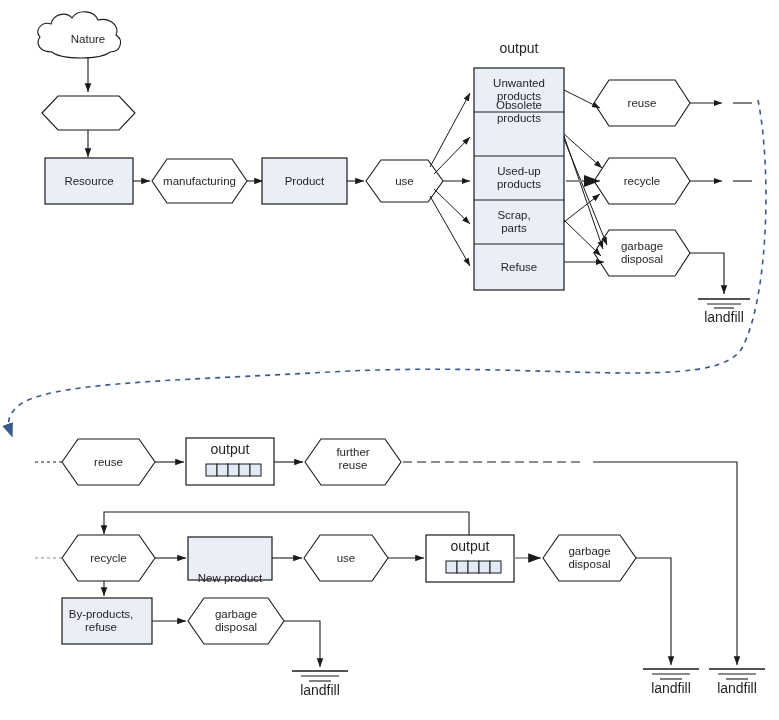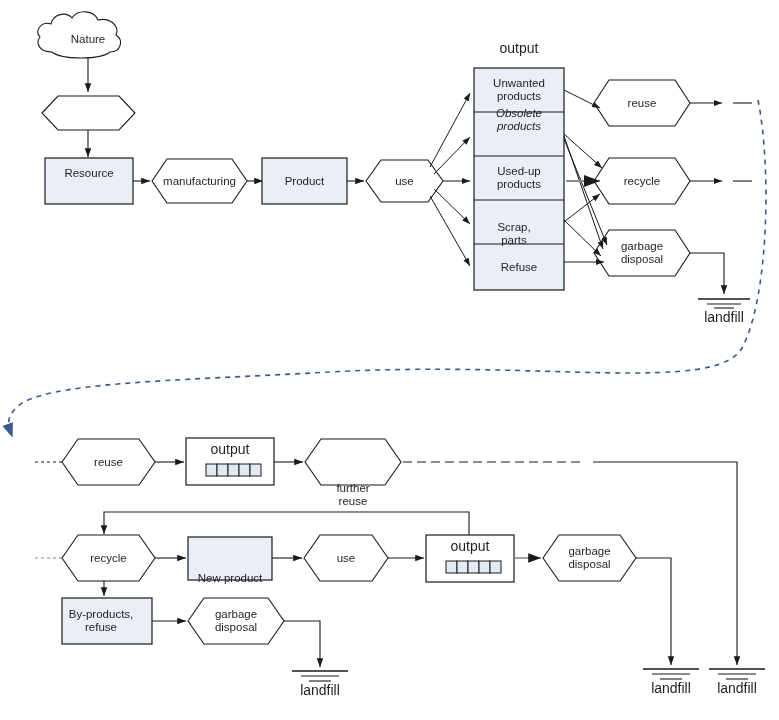--- a/index.html
+++ b/index.html
@@ -218,46 +218,46 @@
     <line x1="660" y1="679" x2="682" y2="679" stroke="#1a1a1a" stroke-width="1.1"></line>
   </g>
   <g>
     <line x1="709" y1="669" x2="765" y2="669" stroke="#1a1a1a" stroke-width="1.4"></line>
     <line x1="718" y1="674" x2="756" y2="674" stroke="#1a1a1a" stroke-width="1.2"></line>
     <line x1="726" y1="679" x2="748" y2="679" stroke="#1a1a1a" stroke-width="1.1"></line>
   </g>
 </svg>
 
 <div class="nodeLabel" style="left:48px;top:22px;width:80px;height:34px;">Nature</div>
-<div class="nodeLabel" style="left:45px;top:150px;width:88px;height:46px;border-radius:6px;">Resource</div>
+<div class="nodeLabel" style="left:45px;top:158px;width:88px;height:46px;border-radius:6px;">Resource</div>
 <div class="nodeLabel" style="left:262px;top:158px;width:85px;height:46px;">Product</div>
 <div class="nodeLabel" style="left:152px;top:159px;width:95px;height:44px;">manufacturing</div>
 <div class="nodeLabel" style="left:366px;top:160px;width:77px;height:42px;">use</div>
 
 <div class="capLabel" style="left:474px;top:42px;width:90px;">output</div>
 
 <div class="nodeLabel" style="left:474px;top:68px;width:90px;height:44px;">Unwanted
 products</div>
-<div class="nodeLabel" style="left:474px;top:104px;width:90px;height:32px;font-style:italic;">Obsolete
+<div class="nodeLabel" style="left:474px;top:96px;width:90px;height:32px;">Obsolete
 products</div>
 <div class="nodeLabel" style="left:474px;top:156px;width:90px;height:44px;">Used-up
 products</div>
-<div class="nodeLabel" style="left:474px;top:212px;width:80px;height:44px;">Scrap,
+<div class="nodeLabel" style="left:474px;top:200px;width:80px;height:44px;">Scrap,
 parts</div>
 <div class="nodeLabel" style="left:474px;top:244px;width:90px;height:46px;">Refuse</div>
 
 <div class="nodeLabel" style="left:594px;top:80px;width:96px;height:46px;">reuse</div>
 <div class="nodeLabel" style="left:594px;top:158px;width:96px;height:46px;">recycle</div>
 <div class="nodeLabel" style="left:594px;top:230px;width:96px;height:46px;">garbage
 disposal</div>
 <div class="capLabel" style="left:694px;top:311px;width:60px;">landfill</div>
 
 <div class="nodeLabel" style="left:62px;top:439px;width:93px;height:46px;">reuse</div>
 <div class="capLabel" style="left:186px;top:443px;width:88px;">output</div>
-<div class="nodeLabel" style="left:305px;top:439px;width:96px;height:40px;margin-top:36px;">further
+<div class="nodeLabel" style="left:305px;top:439px;width:96px;height:40px;">further
 reuse</div>
 
 <div class="nodeLabel" style="left:62px;top:535px;width:93px;height:46px;">recycle</div>
 <div class="nodeLabel" style="left:188px;top:537px;width:84px;height:43px;margin-top:20px;">New product</div>
 <div class="nodeLabel" style="left:304px;top:535px;width:84px;height:46px;">use</div>
 <div class="capLabel" style="left:426px;top:540px;width:88px;">output</div>
 <div class="nodeLabel" style="left:543px;top:535px;width:93px;height:46px;">garbage
 disposal</div>
 
 <div class="nodeLabel" style="left:62px;top:598px;width:78px;height:46px;">By-products,

